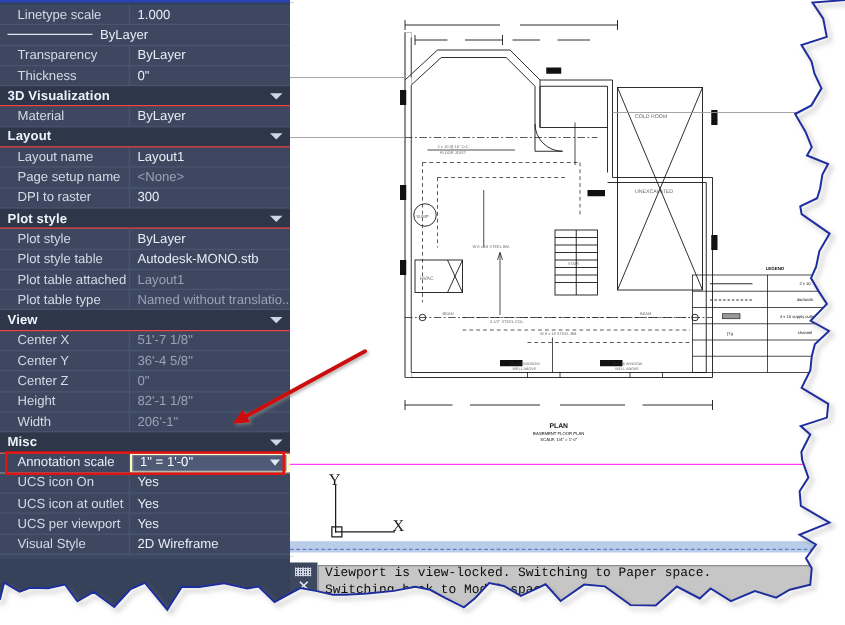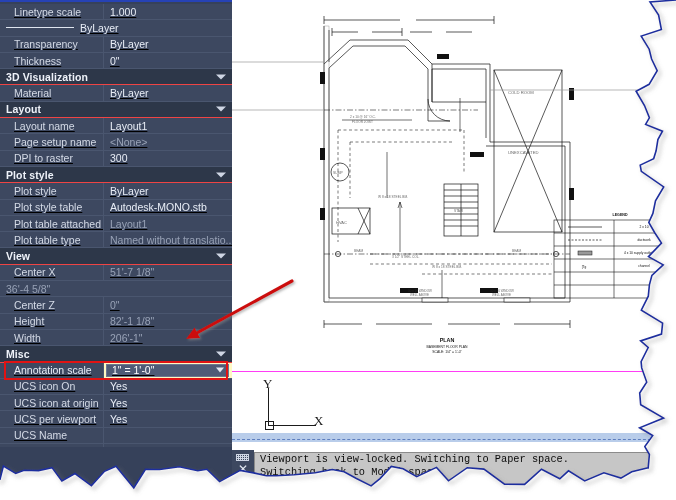--- a/index.html
+++ b/index.html
@@ -6,21 +6,21 @@
   body{width:676px;height:500px;overflow:hidden;font-family:"Liberation Sans",sans-serif;}
   #root{position:relative;width:676px;height:500px;overflow:hidden;background:#ffffff;}
 
   
   .props{
     position:absolute;left:0;top:0;width:232px;height:500px;
     background:#36415a;border-top:2px solid #2642b5;box-sizing:border-box;
   }
   .props-inner{position:absolute;left:0;top:2px;width:232px;height:443px;background:#3d4860;overflow:hidden;}
   .prow{position:relative;height:16.3px;display:flex;align-items:center;
-        border-bottom:1px solid #4a566f;box-sizing:border-box;text-decoration:underline;}
+        border-bottom:1px solid #4a566f;box-sizing:border-box;}
   .prow .lbl{width:104px;padding-left:14px;box-sizing:border-box;
              font-size:10.5px;color:#d4dae6;white-space:nowrap;overflow:hidden;
              border-right:1px solid #4a566f;height:100%;display:flex;align-items:center;}
   .prow .val{flex:1;padding-left:6px;box-sizing:border-box;font-size:10.5px;
              color:#e8edf6;white-space:nowrap;overflow:hidden;height:100%;
              display:flex;align-items:center;}
   .prow .val.dim{color:#98a2b6;}
 
   .phdr{position:relative;height:16.3px;display:flex;align-items:center;
         background:#2d3749;border-top:1px solid #566party;border-bottom:1px solid #ef4444;
@@ -155,20 +155,21 @@
         </div>
         <div class="phdr">
           <div class="htext">View</div>
           <div class="chev"></div>
         </div>
         <div class="prow">
           <div class="lbl">Center X</div>
           <div class="val dim">51'-7 1/8"</div>
         </div>
         <div class="prow">
+          <div class="lbl">Center Y</div>
           <div class="val dim">36'-4 5/8"</div>
         </div>
         <div class="prow">
           <div class="lbl">Center Z</div>
           <div class="val dim">0"</div>
         </div>
         <div class="prow">
           <div class="lbl">Height</div>
           <div class="val dim">82'-1 1/8"</div>
         </div>
@@ -185,30 +186,26 @@
           <div class="valbox">
             <span>1" = 1'-0"</span>
             <div class="ddarrow"></div>
           </div>
         </div>
         <div class="prow">
           <div class="lbl">UCS icon On</div>
           <div class="val">Yes</div>
         </div>
         <div class="prow">
-          <div class="lbl">UCS icon at origin</div>
+          <div class="lbl">UCS icon at outlet</div>
           <div class="val">Yes</div>
         </div>
         <div class="prow">
           <div class="lbl">UCS per viewport</div>
           <div class="val">Yes</div>
-        </div>
-        <div class="prow">
-          <div class="lbl">UCS Name</div>
-          <div class="val"></div>
         </div>
         <div class="prow">
           <div class="lbl">Visual Style</div>
           <div class="val">2D Wireframe</div>
         </div>
       </div>
     <div class="redbox" style="top: 359px; height: 19px; border-color: rgb(225, 19, 19);"></div>
   </div>
   <div class="vsplit"></div>
 

